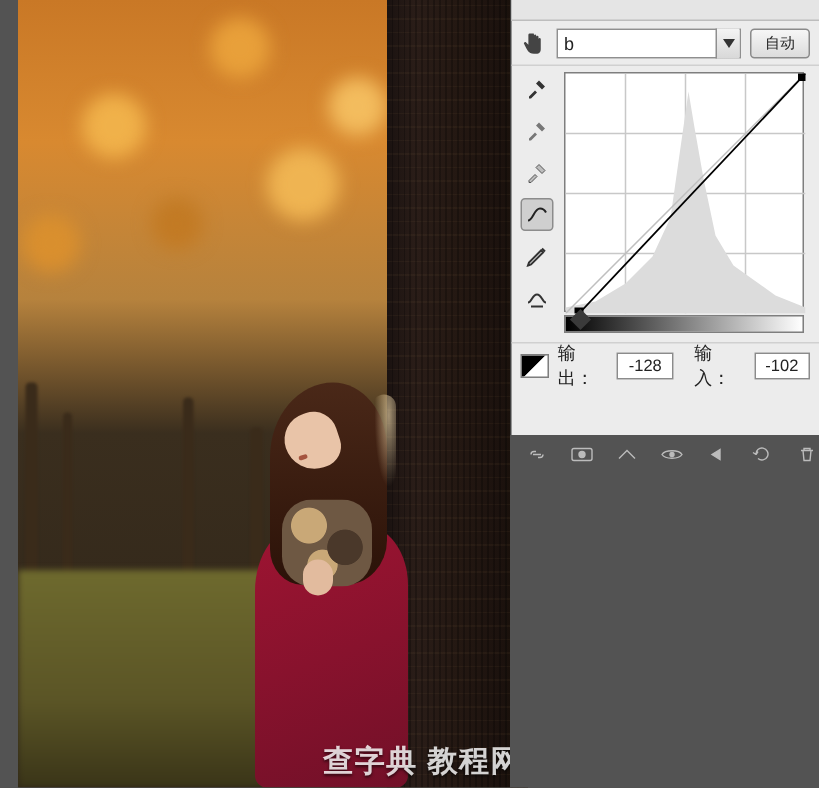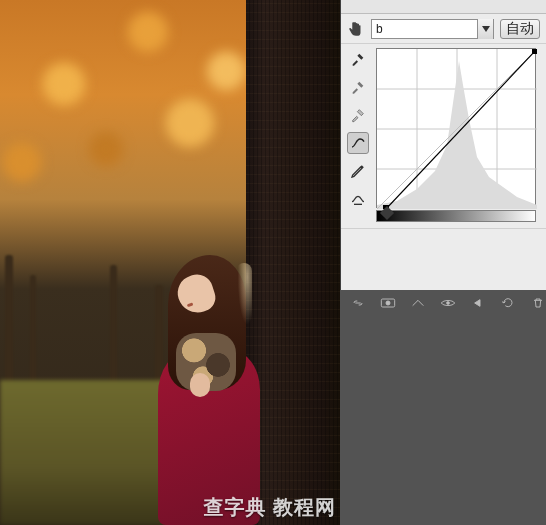--- a/index.html
+++ b/index.html
@@ -1,17 +1,17 @@
 <!DOCTYPE html>
 <html><head>
 <meta charset="utf-8">
 <style>
 *{margin:0;padding:0;box-sizing:border-box;font-family:"Microsoft YaHei",SimSun,sans-serif}
 body{width:546px;height:525px;background:#535353;position:relative;overflow:hidden}
-.photo{position:absolute;left:0;top:0;width:340px;height:525px;background:linear-gradient(180deg,#c97826 0%,#d88930 18%,#b6823d 38%,#3a2e1e 55%,#2e2418 100%);overflow:hidden}
+.photo{position:absolute;left:12px;top:0;width:340px;height:525px;background:linear-gradient(180deg,#c97826 0%,#d88930 18%,#b6823d 38%,#3a2e1e 55%,#2e2418 100%);overflow:hidden}
 .trunk{position:absolute;right:0;top:0;width:94px;height:100%;background:linear-gradient(90deg,#1a1210 0%,#2a1d18 20%,#241812 50%,#1c120e 80%,#171008 100%)}
 .trunk::before{content:"";position:absolute;inset:0;background:repeating-linear-gradient(90deg,transparent 0 3px,rgba(0,0,0,.25) 3px 4px),repeating-linear-gradient(0deg,transparent 0 8px,rgba(255,200,120,.04) 8px 9px)}
 .foliage{position:absolute;left:-20px;top:-20px;width:280px;height:260px;background:radial-gradient(circle at 30% 40%,#f0b14a 0 8%,transparent 9%),radial-gradient(circle at 60% 20%,#e8a03a 0 7%,transparent 8%),radial-gradient(circle at 15% 70%,#d98f2e 0 6%,transparent 7%),radial-gradient(circle at 75% 55%,#efb452 0 9%,transparent 10%),radial-gradient(circle at 45% 65%,#c27a24 0 7%,transparent 8%),radial-gradient(circle at 88% 35%,#f3bc5e 0 6%,transparent 7%);filter:blur(6px)}
 .bg-trees{position:absolute;left:0;top:255px;width:260px;height:140px}
 .bg-trees span{position:absolute;bottom:0;width:8px;background:#3a2b1a;border-radius:3px;filter:blur(1px)}
 .bg-trees span:nth-child(1){left:5px;height:140px}
 .bg-trees span:nth-child(2){left:30px;height:120px;width:6px}
 .bg-trees span:nth-child(3){left:110px;height:130px;width:7px}
 .bg-trees span:nth-child(4){left:155px;height:110px}
 .ground{position:absolute;left:0;bottom:0;width:260px;height:145px;background:linear-gradient(180deg,#6e6a2e 0%,#5b5526 60%,#3a3518 100%);filter:blur(2px)}
@@ -27,21 +27,21 @@
 .watermark{position:absolute;right:4px;bottom:4px;text-align:right;color:rgba(255,255,255,.82);text-shadow:0 1px 2px rgba(0,0,0,.6);font-size:11px;pointer-events:none}
 .watermark .t{font-size:20px;font-weight:bold;letter-spacing:1px}
 .watermark .s{font-size:12px;letter-spacing:.5px}
 
 .panel{position:absolute;left:340px;top:0;width:206px;height:290px;background:#ececec;border-left:1px solid #3f3f3f;font-size:12px;color:#222}
 .topstrip{height:14px;background:#e5e5e5;border-bottom:1px solid #bdbdbd}
 .row1{display:flex;align-items:center;gap:6px;height:30px;padding:0 6px;border-bottom:1px solid #d0d0d0}
 .row1 .hand-ico{width:18px;height:18px;display:flex;align-items:center;justify-content:center;font-size:15px}
 .chan{flex:1;display:flex;align-items:center;height:20px;background:#fff;border:1px solid #8f8f8f;padding:0 4px;position:relative}
 .chan .dd{position:absolute;right:0;top:-1px;width:16px;height:20px;border-left:1px solid #8f8f8f;display:flex;align-items:center;justify-content:center;background:linear-gradient(#f4f4f4,#d8d8d8)}
-.autobtn{width:40px;height:20px;display:flex;align-items:flex-start;justify-content:center;background:linear-gradient(#f6f6f6,#dcdcdc);border:1px solid #8a8a8a;border-radius:3px;font-size:14px}
+.autobtn{width:40px;height:20px;display:flex;align-items:center;justify-content:center;background:linear-gradient(#f6f6f6,#dcdcdc);border:1px solid #8a8a8a;border-radius:3px;font-size:10px}
 .mid{display:flex;padding:4px 5px 6px 5px;border-bottom:1px solid #d0d0d0}
 .tools{width:24px;display:flex;flex-direction:column;gap:6px;align-items:center}
 .tool{width:22px;height:22px;display:flex;align-items:center;justify-content:center;border-radius:3px}
 .tool.sel{background:#cfcfcf;border:1px solid #8c8c8c}
 .tool svg{width:16px;height:16px}
 .curvewrap{flex:1;margin-left:6px}
 .curvebox{width:160px;height:160px;background:#fff;border:1px solid #7e7e7e;position:relative}
 .grid line{stroke:#c8c8c8;stroke-width:1}
 .hist{fill:#dcdcdc}
 .diag{stroke:#bfbfbf;stroke-width:1}
@@ -157,20 +157,31 @@
           <rect class="pt" x="6" y="156" width="6" height="6"></rect>
           <rect class="pt" x="155" y="-1" width="6" height="6"></rect>
         </svg>
       </div>
       <div class="lut">
         <div class="m" style="left:5px"></div>
       </div>
     </div>
   </div>
 
+  <div class="row2">
+    <div class="mini"></div>
+    <span class="lbl">输出：</span>
+    <div class="val">
+        <span>-128</span>
+      </div>
+    <span class="lbl" style="margin-left:8px">输入：</span>
+    <div class="val">
+        <span>-102</span>
+      </div>
+  </div>
 </div>
 
 <div class="below">
   <div class="btnrow">
     <div class="ficon">
         <svg viewBox="0 0 24 16">
           <path d="M6 8a3 3 0 0 1 3-3h2M18 8a3 3 0 0 1-3 3h-2M8 8h8"></path>
         </svg>
       </div>
     <div class="ficon">

